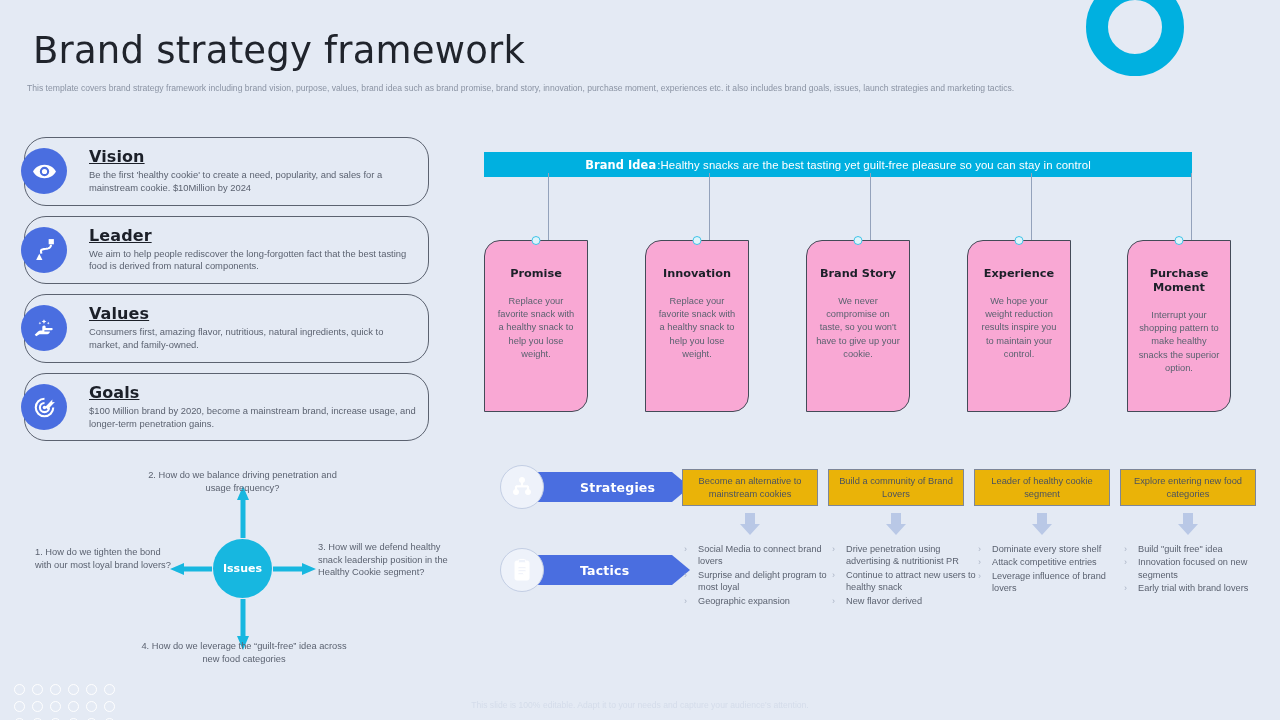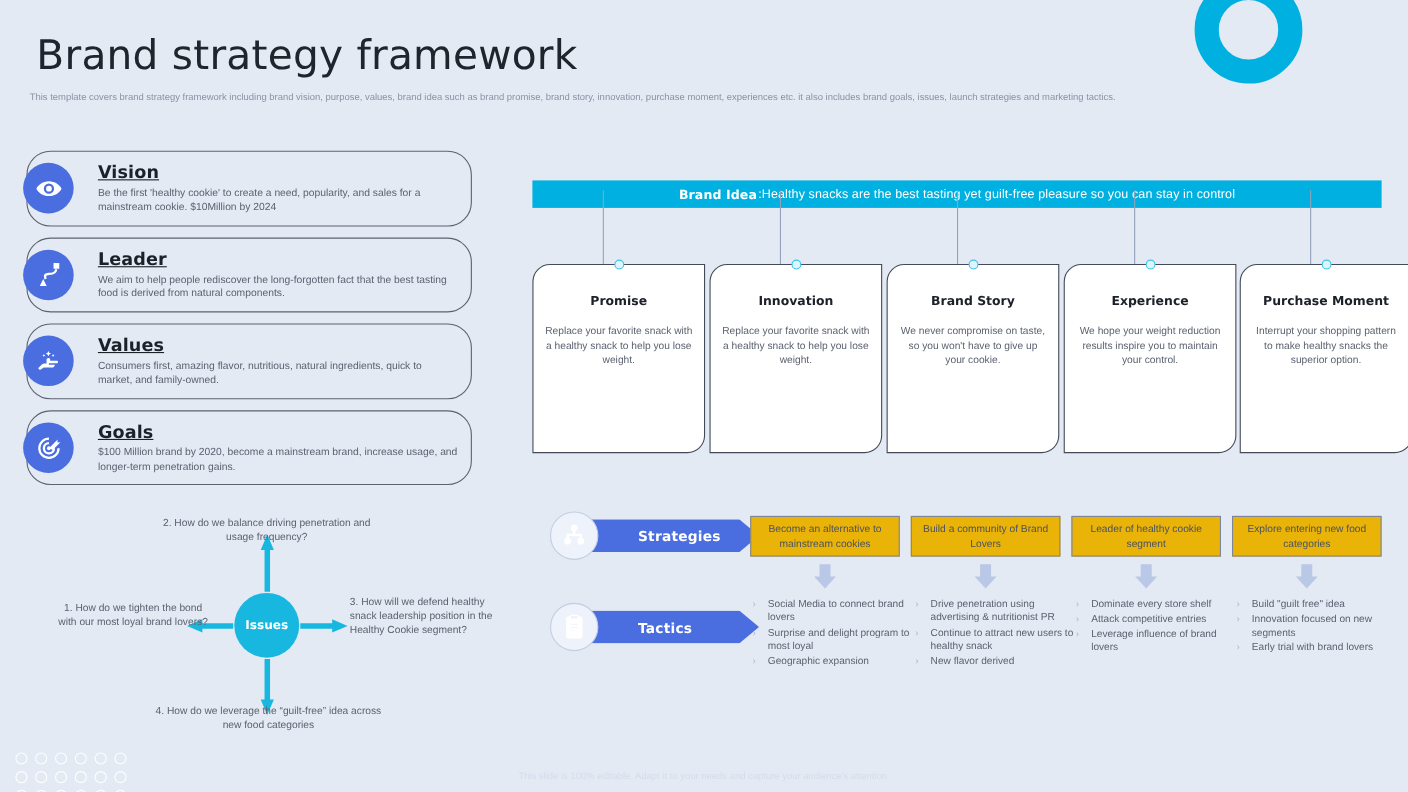--- a/index.html
+++ b/index.html
@@ -64,37 +64,37 @@
   }
   .pillar .badge svg{width:25px;height:25px;fill:#ffffff;}
   .pillar h3{
     margin:0 0 3px 0;font-size:16px;font-weight:bold;color:#1c2029;
     font-family:"DejaVu Sans", sans-serif;letter-spacing:.1px;text-decoration:underline;
   }
   .pillar p{margin:0;font-size:9.4px;line-height:12.8px;color:#5b6270;}
 
   
   .brand-idea{
-    position:absolute;left:484px;top:164px;width:772px;height:25px;
+    position:absolute;left:484px;top:152px;width:708px;height:25px;
     background:#00b0e0;color:#ffffff;
     display:flex;align-items:center;justify-content:center;
     font-size:11.4px;letter-spacing:.1px;
   }
   .brand-idea b{font-weight:bold;margin-right:1px;font-family:"DejaVu Sans",sans-serif;}
 
   
   .connectors{position:absolute;left:0;top:0;width:1280px;height:720px;pointer-events:none;}
 
   
   .idea-row{position:absolute;left:484px;top:240px;width:772px;height:172px;}
   .idea-box{
-    position:absolute;top:0;width:157px;height:172px;
+    position:absolute;top:0;width:104px;height:172px;
     border:1px solid #434b58;
     border-radius:16px 0 16px 0;
-    background:#ffffff;
+    background:#f9a8d4;
     box-sizing:border-box;
     padding:26px 9px 0 9px;
     text-align:center;
   }
   .idea-box h4{
     margin:0 0 14px 0;font-size:11.3px;font-weight:bold;color:#1c2029;
     font-family:"DejaVu Sans",sans-serif;line-height:14px;
   }
   .idea-box p{margin:0;font-size:9.3px;line-height:13.2px;color:#5b6270;}
   .idea-dot{
@@ -102,21 +102,21 @@
     width:9px;height:9px;border-radius:50%;
     background:#dff4fb;border:1.6px solid #3fc4e8;box-sizing:border-box;
   }
   .issues-core{
     position:absolute;left:213px;top:539px;width:59px;height:59px;border-radius:50%;
     background:#17b7e0;color:#fff;display:flex;align-items:center;justify-content:center;
     font-size:11px;font-weight:bold;font-family:"DejaVu Sans",sans-serif;z-index:3;
   }
   .issue-label{position:absolute;font-size:9.3px;line-height:12.6px;color:#5b6270;}
   .issue-top{left:140px;top:469px;width:205px;text-align:center;}
-  .issue-left{left:51px;top:546px;width:140px;text-align:center;}
+  .issue-left{left:35px;top:546px;width:140px;text-align:left;}
   .issue-right{left:318px;top:541px;width:132px;text-align:left;}
   .issue-bottom{left:140px;top:640px;width:208px;text-align:center;}
 
   
   .chev{
     position:absolute;height:30px;
     background:#4a6ee0;color:#fff;
     display:flex;align-items:center;
     padding-left:50px;width:160px;box-sizing:border-box;
     clip-path:polygon(0 0, calc(100% - 18px) 0, 100% 50%, calc(100% - 18px) 100%, 0 100%);

